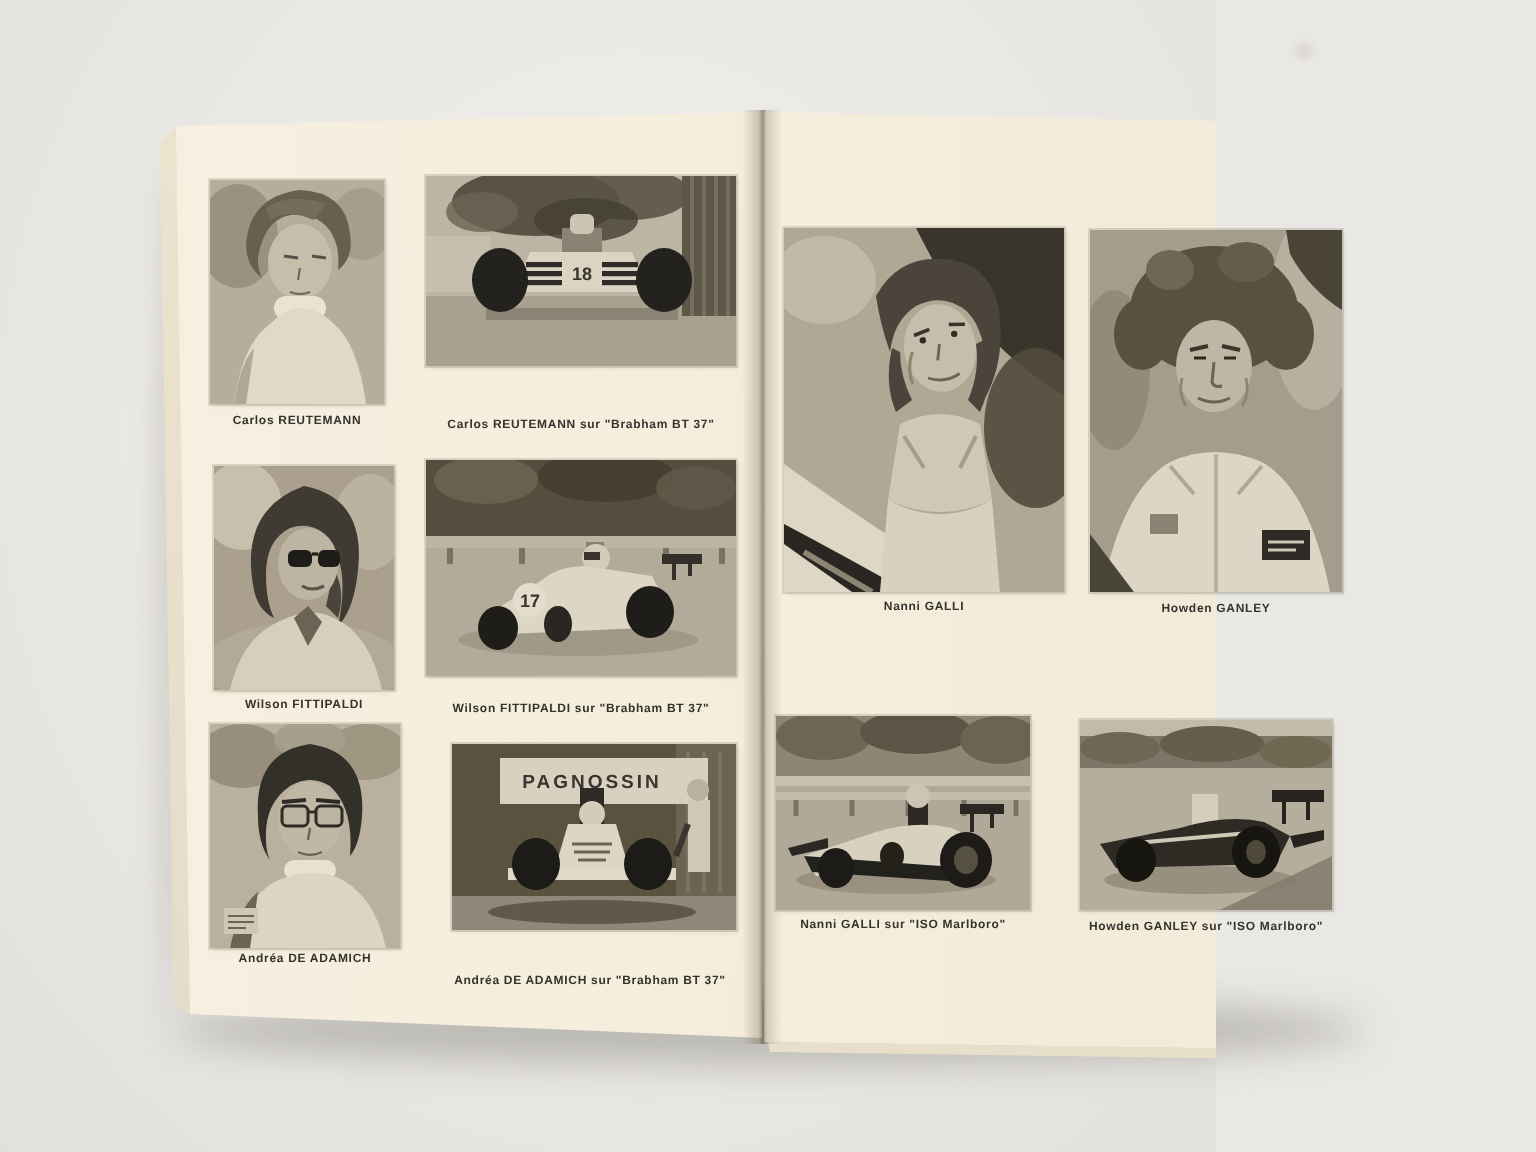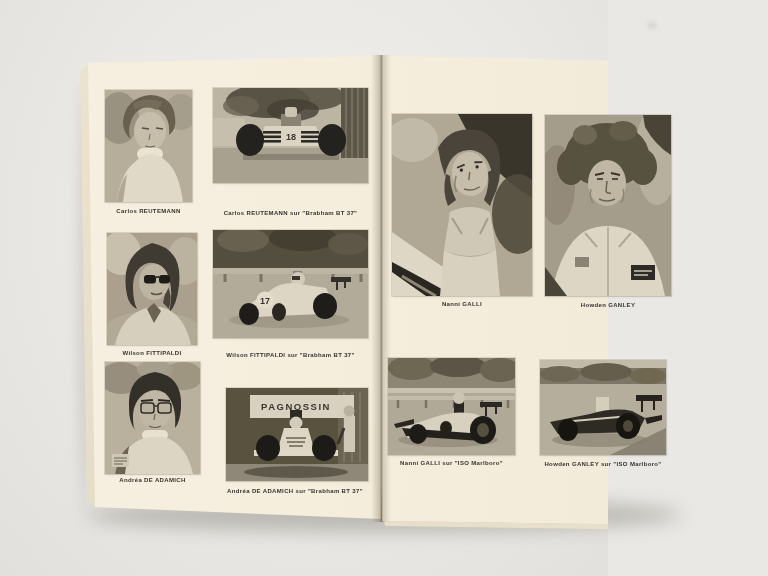--- a/index.html
+++ b/index.html
@@ -157,21 +157,21 @@
       <path d="M49 44 L53 44" stroke="#2e2b26" stroke-width="1.4"></path>
       <path d="M50 52 L49 58 M44 64 Q50 67 56 64" stroke="#6b6455" stroke-width="1.2" fill="none"></path>
       <rect x="37" y="68" width="26" height="10" rx="5" fill="#e8e1d0"></rect>
       <path d="M10 112 Q18 86 34 78 Q50 72 62 76 Q82 84 88 112 Z" fill="#dcd5c3"></path>
       <path d="M10 112 Q14 92 24 84 L20 112 Z" fill="#6b6455"></path>
       <rect x="7" y="92" width="17" height="13" fill="#cfc7b5"></rect>
       <path d="M9 96 H22 M9 99 H22 M9 102 H18" stroke="#6b6455" stroke-width="1"></path>
     </svg>
   </div>
 
-  <div class="photo" style="left:226px;top:388px;width:142px;height:93px">
+  <div class="photo" style="left:226px;top:372px;width:142px;height:93px">
     <svg viewBox="0 0 142 93" preserveAspectRatio="none">
       <rect width="142" height="93" fill="#58523f"></rect>
       <rect y="76" width="142" height="17" fill="#8f8778"></rect>
       <rect x="112" y="0" width="30" height="76" fill="#6b6452"></rect>
       <path d="M118 4 V74 M126 4 V74 M134 4 V74" stroke="#7d7563" stroke-width="2"></path>
       <rect x="24" y="7" width="104" height="23" fill="#d8d1c0"></rect>
       <text class="svg-num" x="70" y="22" text-anchor="middle" font-size="9.5" letter-spacing="1.5" fill="#3a362f">PAGNOSSIN</text>
       <rect x="118" y="28" width="11" height="36" fill="#d0c8b6"></rect>
       <circle cx="123" cy="23" r="5.5" fill="#b9b19f"></circle>
       <path d="M118 40 L112 56" stroke="#3a362f" stroke-width="3"></path>

